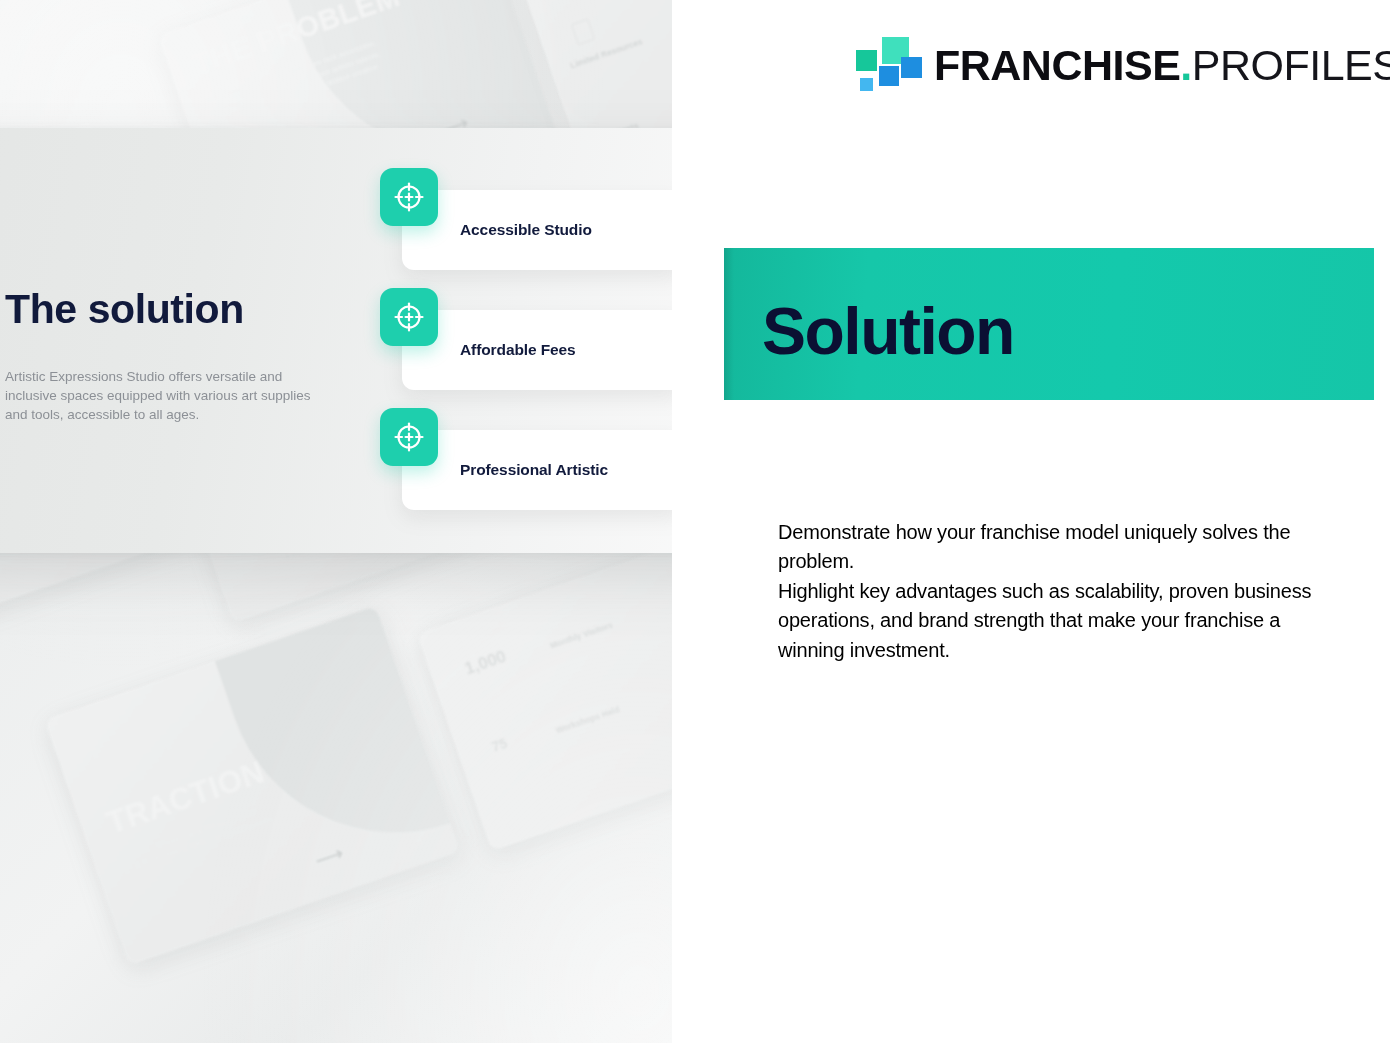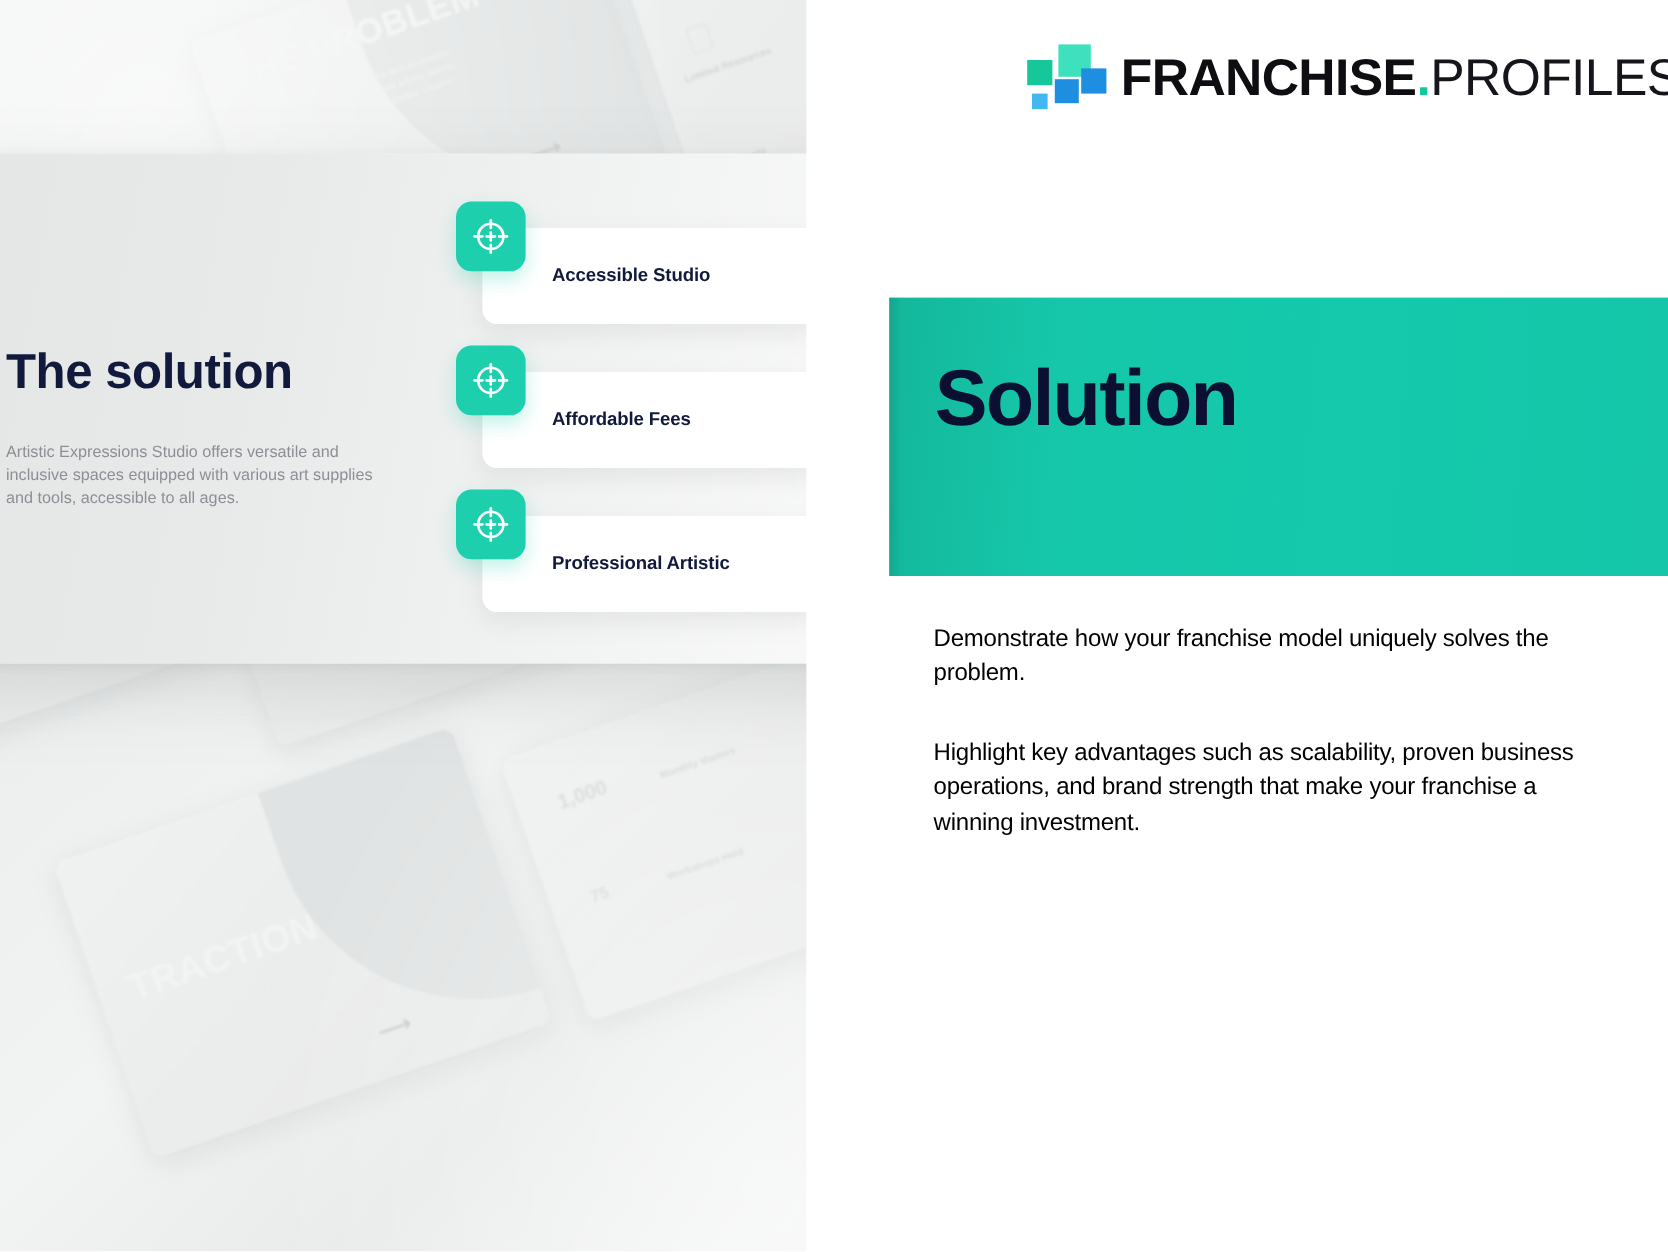--- a/index.html
+++ b/index.html
@@ -216,22 +216,22 @@
     letter-spacing:-.5px;
     color:#0d0d12;
     line-height:1;
     white-space:nowrap;
   }
   .brand-text .light{ font-weight:300; color:#15151b; }
   .brand-text .dot{ color:#16c79a; font-weight:700; }
 
   .banner{
     position:absolute;
-    left:69px; top:248px;
-    width:650px; height:232px;
+    left:52px; top:248px;
+    width:650px; height:152px;
     background:linear-gradient(95deg,#14b79b 0%,#16c7a9 22%,#14c9ac 60%,#15c6a8 100%);
   }
   .banner::before{
     content:"";
     position:absolute; left:0; top:0; bottom:0; width:10px;
     background:linear-gradient(90deg, rgba(0,0,0,.10), rgba(0,0,0,0));
   }
   .banner-title{
     position:absolute;
     left:38px; top:50px;
@@ -246,21 +246,21 @@
     position:absolute;
     left:106px; top:518px;
     width:546px;
   }
   .copy p{
     font-size:20px;
     line-height:1.47;
     color:#000000;
     letter-spacing:-.2px;
   }
-  .copy p + p{ margin-top:36px; }
+  .copy p + p{ }
 </style>
 </head>
 <body>
 
 <div class="stage">
 
   <div class="bg-collage">
     <div class="deck-layer">
 
       <div class="slide" style="left:40px; top:430px; width:330px; height:205px;">

